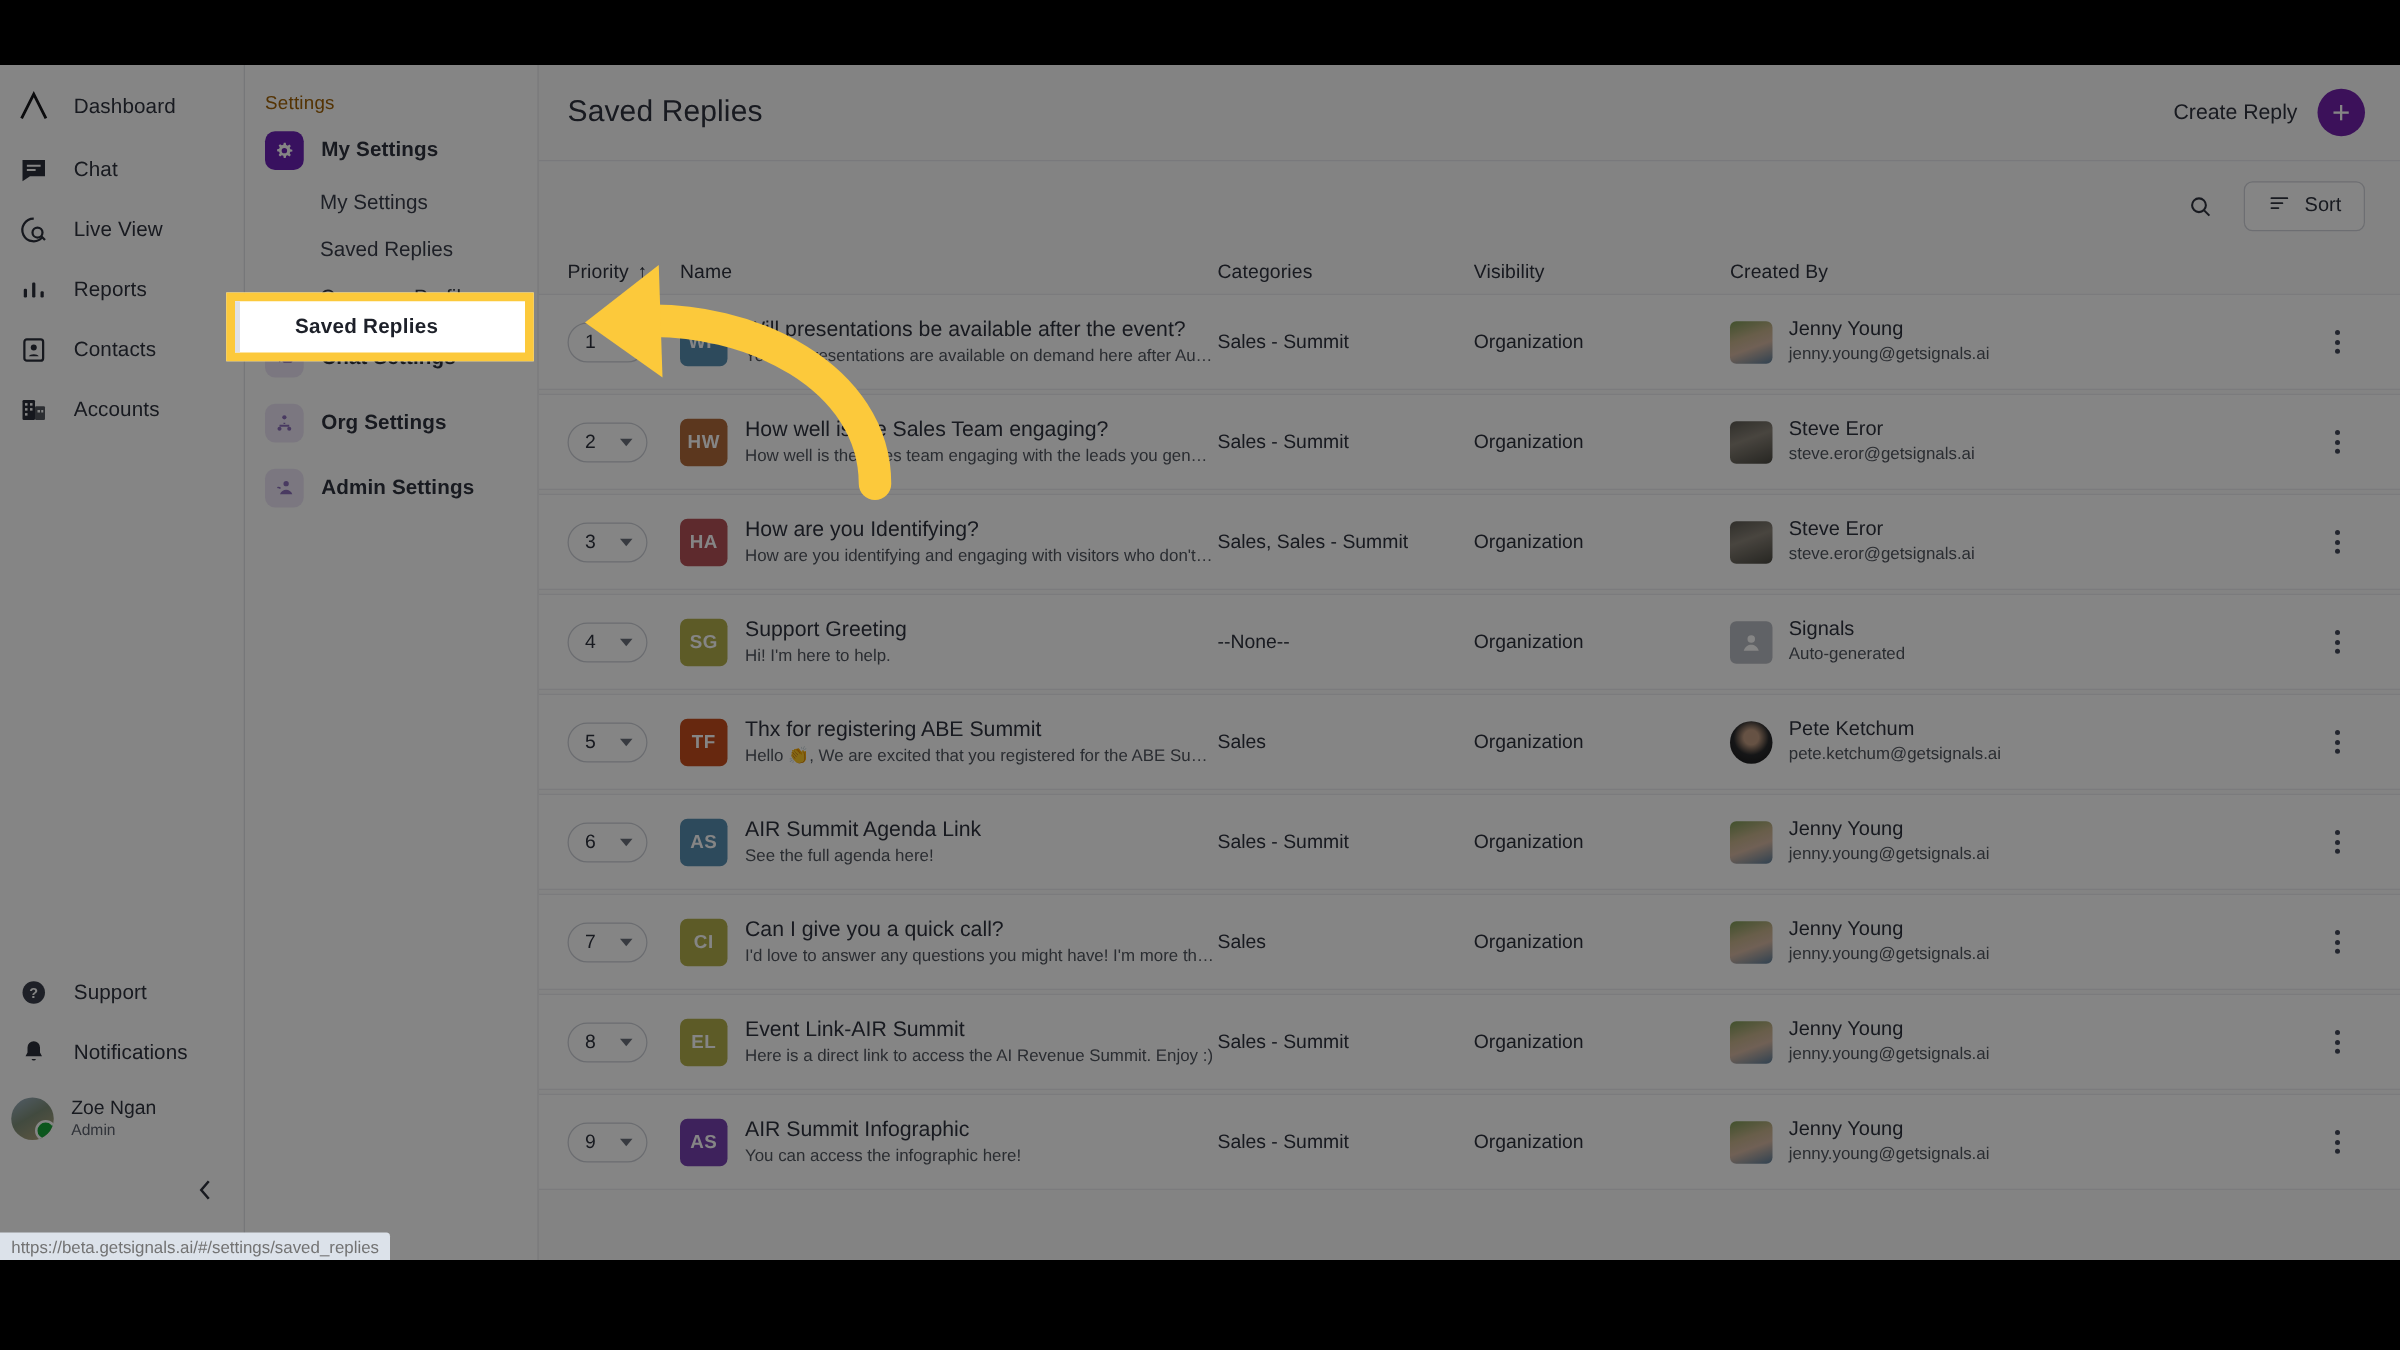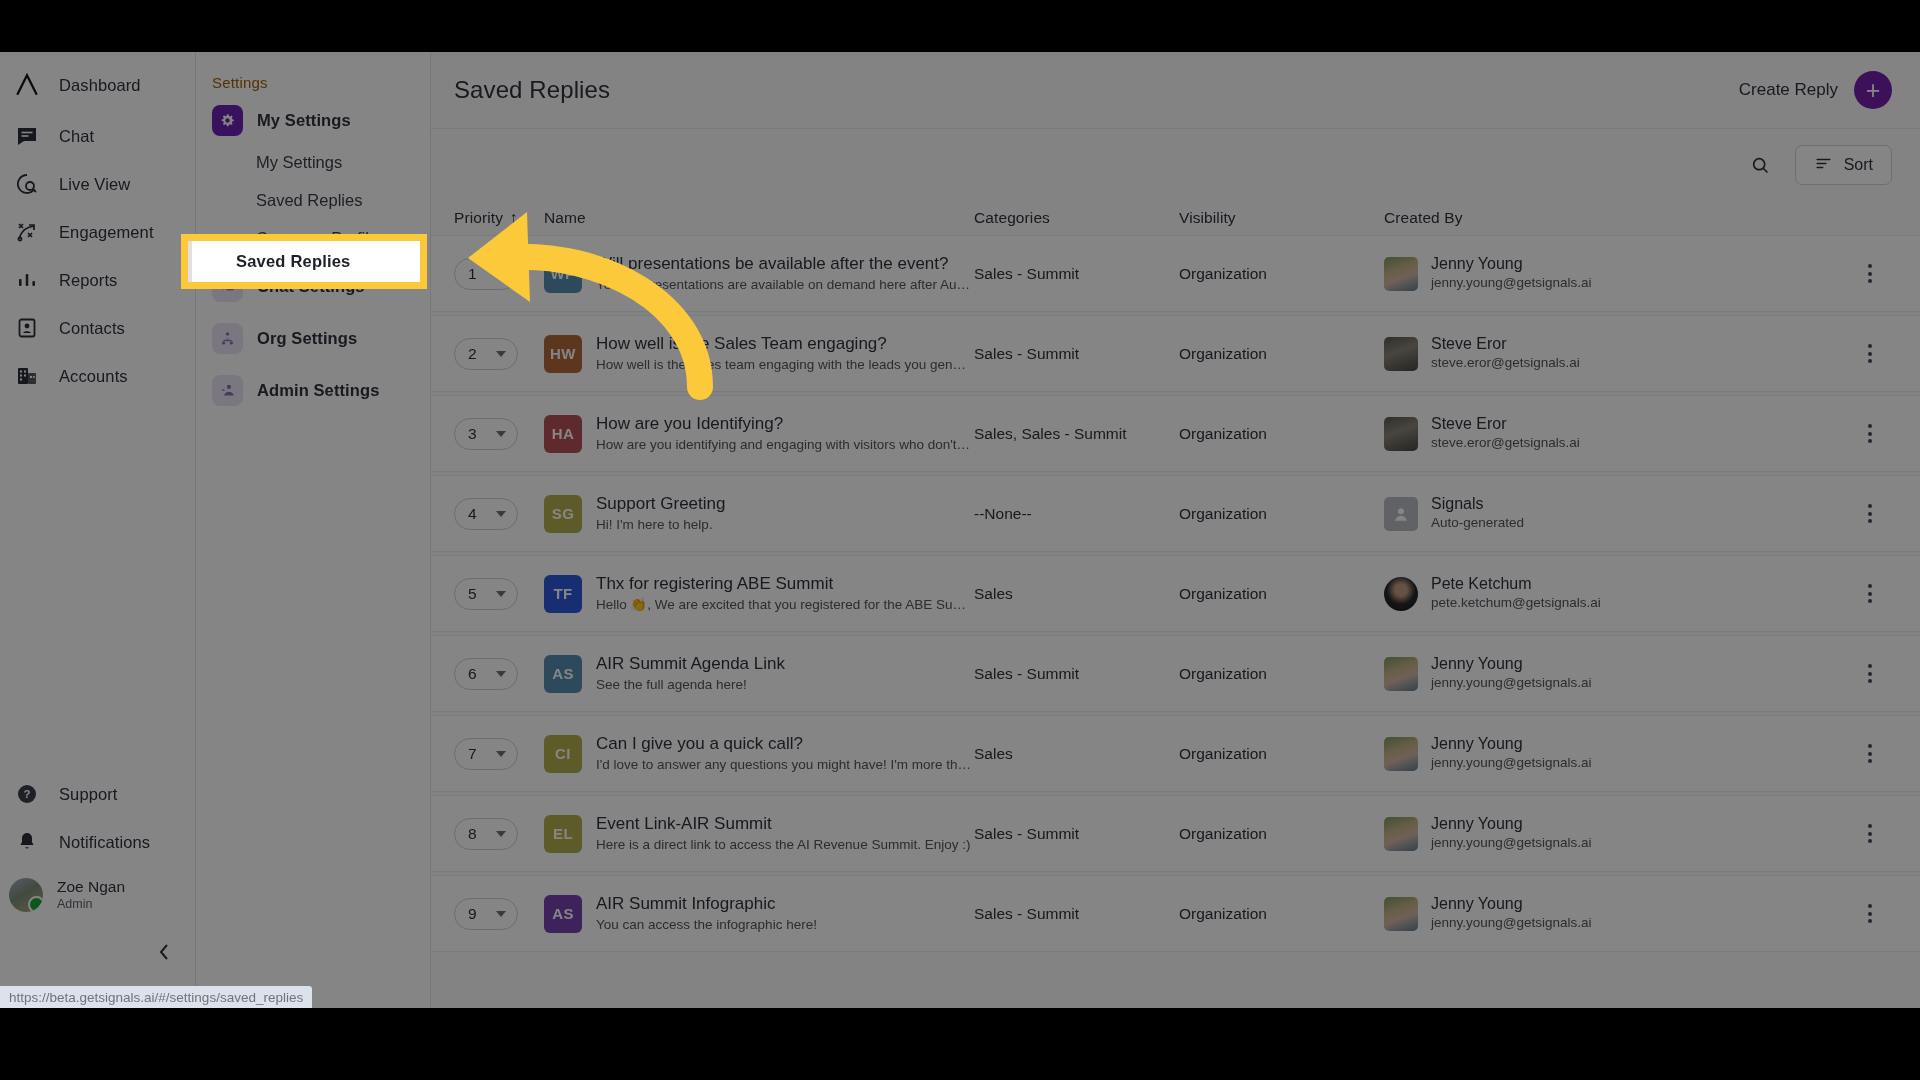--- a/index.html
+++ b/index.html
@@ -207,32 +207,20 @@
       <div class="nav-ico">
         <svg width="24" height="24" viewBox="0 0 24 24" fill="none" stroke="#2b2f3a" stroke-width="1.8">
           <path d="M12 3a9 9 0 1 0 7 14.5"></path>
             <circle cx="15" cy="14" r="4"></circle>
             <path d="M18 17l3 3"></path>
         </svg>
       </div>
       <span class="nav-label">Live View</span>
     </div>
 
-    <div class="nav-item">
-      <div class="nav-ico">
-        <svg width="24" height="24" viewBox="0 0 24 24" fill="none" stroke="#2b2f3a" stroke-width="1.7">
-          <path d="M4 19c3-10 9-12 15-13"></path>
-            <path d="M14 5h5v5"></path>
-            <path d="M4 4l4 4M8 4 4 8"></path>
-            <circle cx="5" cy="19" r="1.6"></circle>
-            <path d="M13 13l4 4m0-4-4 4"></path>
-        </svg>
-      </div>
-      <span class="nav-label">Engagement</span>
-    </div>
 
     <div class="nav-item">
       <div class="nav-ico">
         <svg width="24" height="24" viewBox="0 0 24 24" fill="#2b2f3a">
             <rect x="4" y="11" width="2.6" height="7" rx="1"></rect>
             <rect x="10.7" y="6" width="2.6" height="12" rx="1"></rect>
             <rect x="17.4" y="13" width="2.6" height="5" rx="1"></rect>
           </svg>
       </div>
       <span class="nav-label">Reports</span>
@@ -521,21 +509,21 @@
           </div>
         </div>
         <div class="row">
           <div class="c-pri">
             <div class="pri-select">
               <span class="pri-num">5</span>
               <span class="caret"></span>
             </div>
           </div>
           <div class="name-cell">
-            <div class="badge" style="background: #1d4ed8;">TF</div>
+            <div class="badge" style="background: #c2410c;">TF</div>
             <div class="name-txt">
               <div class="n-title">Thx for registering ABE Summit</div>
               <div class="n-sub">Hello 👏, We are excited that you registered for the ABE Sum…</div>
             </div>
           </div>
           <div class="c-cat cell-txt">Sales</div>
           <div class="c-vis cell-txt">Organization</div>
           <div class="by-cell">
             <div class="by-av av-pete circ"></div>
             <div>

